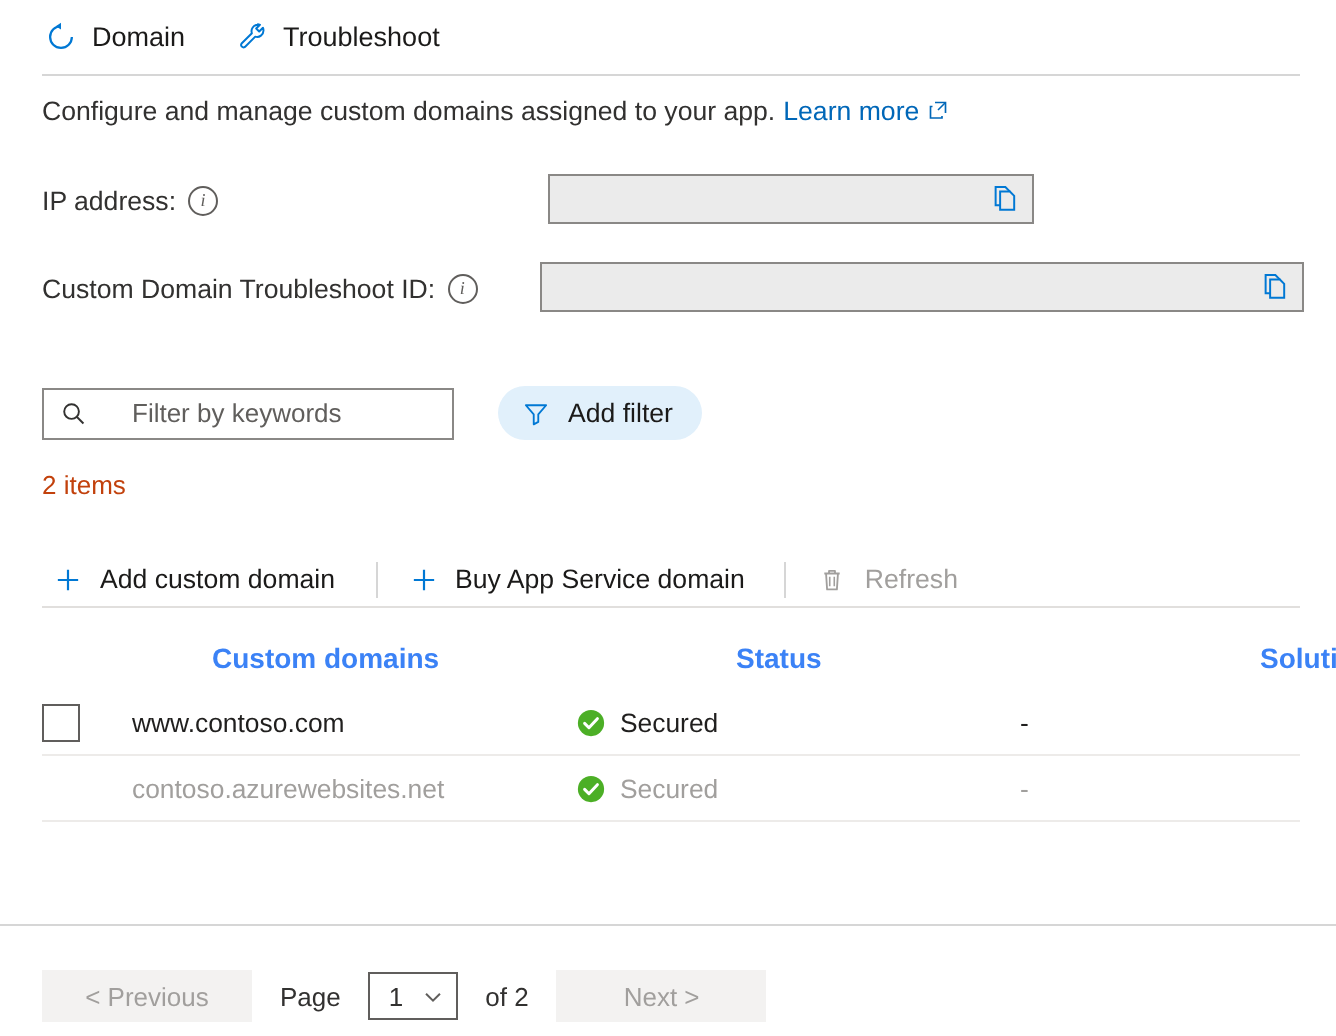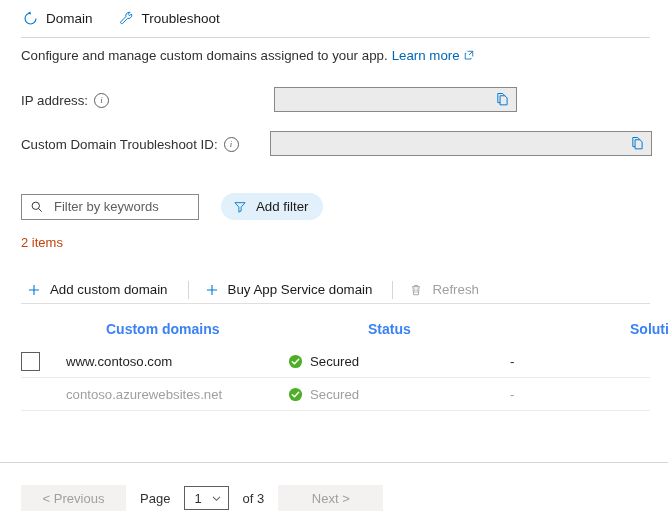--- a/index.html
+++ b/index.html
@@ -134,29 +134,29 @@
   
   .filterbar {
     position: absolute;
     left: 21px;
     top: 193px;
     display: flex;
     align-items: center;
     gap: 22px;
   }
   .search-box {
-    width: 178px;
+    width: 206px;
     height: 26px;
     border: 1px solid #8a8886;
     background: #fff;
     display: flex;
     align-items: center;
     box-sizing: border-box;
     padding-left: 8px;
-    gap: 8px;
+    gap: 20px;
   }
   .search-box input {
     border: none;
     outline: none;
     flex: 1;
     font-family: inherit;
     font-size: 13px;
     color: #323130;
     background: transparent;
     min-width: 0;
@@ -485,15 +485,15 @@
   <button class="pgbtn">&lt; Previous</button>
   <span class="pg-label">Page</span>
   <div class="pg-select">
     <span>1</span>
     <span class="icon">
       <svg width="11" height="11" viewBox="0 0 12 12">
         <path d="M2.2 4.2 6 8.0 9.8 4.2" fill="none" stroke="#605e5c" stroke-width="1.1"></path>
       </svg>
     </span>
   </div>
-  <span class="pg-label">of 3</span>
+  <span class="pg-label">of 2</span>
   <button class="pgbtn">Next &gt;</button>
 </div>
 
 </body></html>

